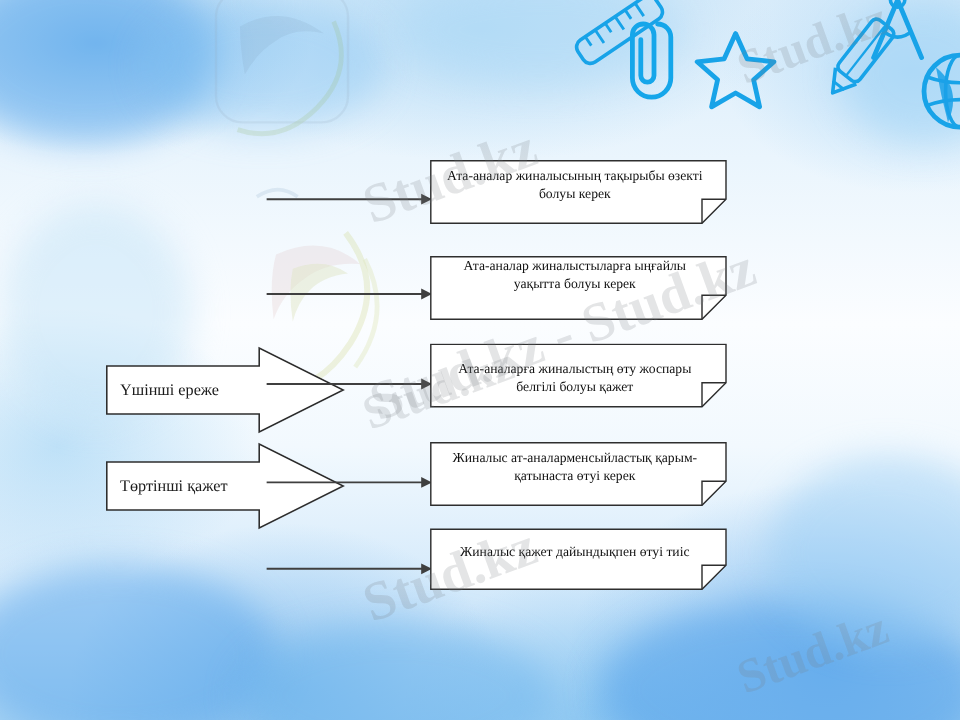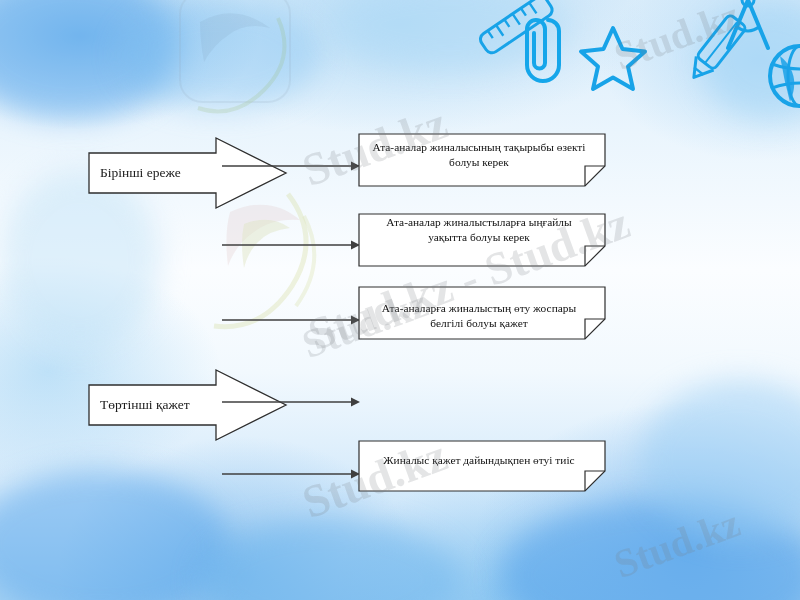--- a/index.html
+++ b/index.html
@@ -174,51 +174,51 @@
   </svg>
 
   <svg class="doodle" style="left:766px;top:36px;" width="70" height="80" viewBox="0 0 70 80">
     <circle cx="34" cy="40" r="30" fill="none" stroke="#18a3e8" stroke-width="4"></circle>
     <ellipse cx="34" cy="40" rx="12" ry="30" fill="none" stroke="#18a3e8" stroke-width="3"></ellipse>
     <path d="M6 28 q28 10 56 0 M6 52 q28 -10 56 0" fill="none" stroke="#18a3e8" stroke-width="3"></path>
     <path d="M14 20 q22 18 10 46 q-6 -22 -10 -46 Z" fill="#1ba1e8" opacity="0.85"></path>
   </svg>
 
   <div id="diagram">
-      <div class="block-arrow" style="top: 136px;">
+      <div class="connector" style="left: 222px; top: 160px; width: 138px;">
+        <svg width="138" height="12" viewBox="0 0 138 12">
+          <line x1="0" y1="6" x2="130" y2="6" stroke="#3f3f3f" stroke-width="1.6"></line>
+          <path d="M129 1.5 L138 6 L129 10.5 Z" fill="#3f3f3f"></path>
+        </svg>
+      </div>
+      <div class="doc-box" style="top: 133px; height: 54px;">
+        <svg width="248" height="54" viewBox="0 0 248 54">
+          <path d="M1 1 L247 1 L247 33 L227 53 L1 53 Z" fill="#ffffff" stroke="#2e2e2e" stroke-width="1.2"></path>
+          <path d="M247 33 L227 33 L227 53" fill="none" stroke="#2e2e2e" stroke-width="1.2"></path>
+        </svg>
+        <div class="doc-text">Ата-аналар жиналысының  тақырыбы өзекті болуы керек</div>
+      </div>
+      <div class="connector" style="left: 222px; top: 239px; width: 138px;">
+        <svg width="138" height="12" viewBox="0 0 138 12">
+          <line x1="0" y1="6" x2="130" y2="6" stroke="#3f3f3f" stroke-width="1.6"></line>
+          <path d="M129 1.5 L138 6 L129 10.5 Z" fill="#3f3f3f"></path>
+        </svg>
+      </div>
+      <div class="doc-box" style="top: 213px; height: 44px;">
+        <svg width="248" height="54" viewBox="0 0 248 54">
+          <path d="M1 1 L247 1 L247 33 L227 53 L1 53 Z" fill="#ffffff" stroke="#2e2e2e" stroke-width="1.2"></path>
+          <path d="M247 33 L227 33 L227 53" fill="none" stroke="#2e2e2e" stroke-width="1.2"></path>
+        </svg>
+        <div class="doc-text">Ата-аналар жиналыстыларға ыңғайлы уақытта болуы керек</div>
+      </div>
+      <div class="block-arrow" style="top: 288px;">
         <svg width="200" height="74" viewBox="0 0 200 74">
           <path d="M1 17 L128 17 L128 2 L198 37 L128 72 L128 57 L1 57 Z" fill="#ffffff" stroke="#2e2e2e" stroke-width="1.3" stroke-linejoin="miter"></path>
         </svg>
-        <span class="block-arrow-label">Бірінші ереже</span>
-      </div>
-      <div class="connector" style="left: 222px; top: 160px; width: 138px;">
-        <svg width="138" height="12" viewBox="0 0 138 12">
-          <line x1="0" y1="6" x2="130" y2="6" stroke="#3f3f3f" stroke-width="1.6"></line>
-          <path d="M129 1.5 L138 6 L129 10.5 Z" fill="#3f3f3f"></path>
-        </svg>
-      </div>
-      <div class="doc-box" style="top: 133px; height: 54px;">
-        <svg width="248" height="54" viewBox="0 0 248 54">
-          <path d="M1 1 L247 1 L247 33 L227 53 L1 53 Z" fill="#ffffff" stroke="#2e2e2e" stroke-width="1.2"></path>
-          <path d="M247 33 L227 33 L227 53" fill="none" stroke="#2e2e2e" stroke-width="1.2"></path>
-        </svg>
-        <div class="doc-text">Ата-аналар жиналысының  тақырыбы өзекті болуы керек</div>
-      </div>
-      <div class="connector" style="left: 222px; top: 239px; width: 138px;">
-        <svg width="138" height="12" viewBox="0 0 138 12">
-          <line x1="0" y1="6" x2="130" y2="6" stroke="#3f3f3f" stroke-width="1.6"></line>
-          <path d="M129 1.5 L138 6 L129 10.5 Z" fill="#3f3f3f"></path>
-        </svg>
-      </div>
-      <div class="doc-box" style="top: 213px; height: 44px;">
-        <svg width="248" height="54" viewBox="0 0 248 54">
-          <path d="M1 1 L247 1 L247 33 L227 53 L1 53 Z" fill="#ffffff" stroke="#2e2e2e" stroke-width="1.2"></path>
-          <path d="M247 33 L227 33 L227 53" fill="none" stroke="#2e2e2e" stroke-width="1.2"></path>
-        </svg>
-        <div class="doc-text">Ата-аналар жиналыстыларға ыңғайлы уақытта болуы керек</div>
+        <span class="block-arrow-label">Үшінші ереже</span>
       </div>
       <div class="connector" style="left: 222px; top: 314px; width: 138px;">
         <svg width="138" height="12" viewBox="0 0 138 12">
           <line x1="0" y1="6" x2="130" y2="6" stroke="#3f3f3f" stroke-width="1.6"></line>
           <path d="M129 1.5 L138 6 L129 10.5 Z" fill="#3f3f3f"></path>
         </svg>
       </div>
       <div class="doc-box" style="top: 286px; height: 70px;">
         <svg width="248" height="54" viewBox="0 0 248 54">
           <path d="M1 1 L247 1 L247 33 L227 53 L1 53 Z" fill="#ffffff" stroke="#2e2e2e" stroke-width="1.2"></path>
@@ -230,20 +230,27 @@
         <svg width="200" height="74" viewBox="0 0 200 74">
           <path d="M1 17 L128 17 L128 2 L198 37 L128 72 L128 57 L1 57 Z" fill="#ffffff" stroke="#2e2e2e" stroke-width="1.3" stroke-linejoin="miter"></path>
         </svg>
         <span class="block-arrow-label">Төртінші қажет</span>
       </div>
       <div class="connector" style="left: 222px; top: 396px; width: 138px;">
         <svg width="138" height="12" viewBox="0 0 138 12">
           <line x1="0" y1="6" x2="130" y2="6" stroke="#3f3f3f" stroke-width="1.6"></line>
           <path d="M129 1.5 L138 6 L129 10.5 Z" fill="#3f3f3f"></path>
         </svg>
+      </div>
+      <div class="doc-box" style="top: 368px; height: 54px;">
+        <svg width="248" height="54" viewBox="0 0 248 54">
+          <path d="M1 1 L247 1 L247 33 L227 53 L1 53 Z" fill="#ffffff" stroke="#2e2e2e" stroke-width="1.2"></path>
+          <path d="M247 33 L227 33 L227 53" fill="none" stroke="#2e2e2e" stroke-width="1.2"></path>
+        </svg>
+        <div class="doc-text">Жиналыс ат-аналарменсыйластық қарым-қатынаста өтуі керек</div>
       </div>
       <div class="connector" style="left: 222px; top: 468px; width: 138px;">
         <svg width="138" height="12" viewBox="0 0 138 12">
           <line x1="0" y1="6" x2="130" y2="6" stroke="#3f3f3f" stroke-width="1.6"></line>
           <path d="M129 1.5 L138 6 L129 10.5 Z" fill="#3f3f3f"></path>
         </svg>
       </div>
       <div class="doc-box" style="top: 440px; height: 52px;">
         <svg width="248" height="52" viewBox="0 0 248 52">
           <path d="M1 1 L247 1 L247 31 L227 51 L1 51 Z" fill="#ffffff" stroke="#2e2e2e" stroke-width="1.2"></path>

